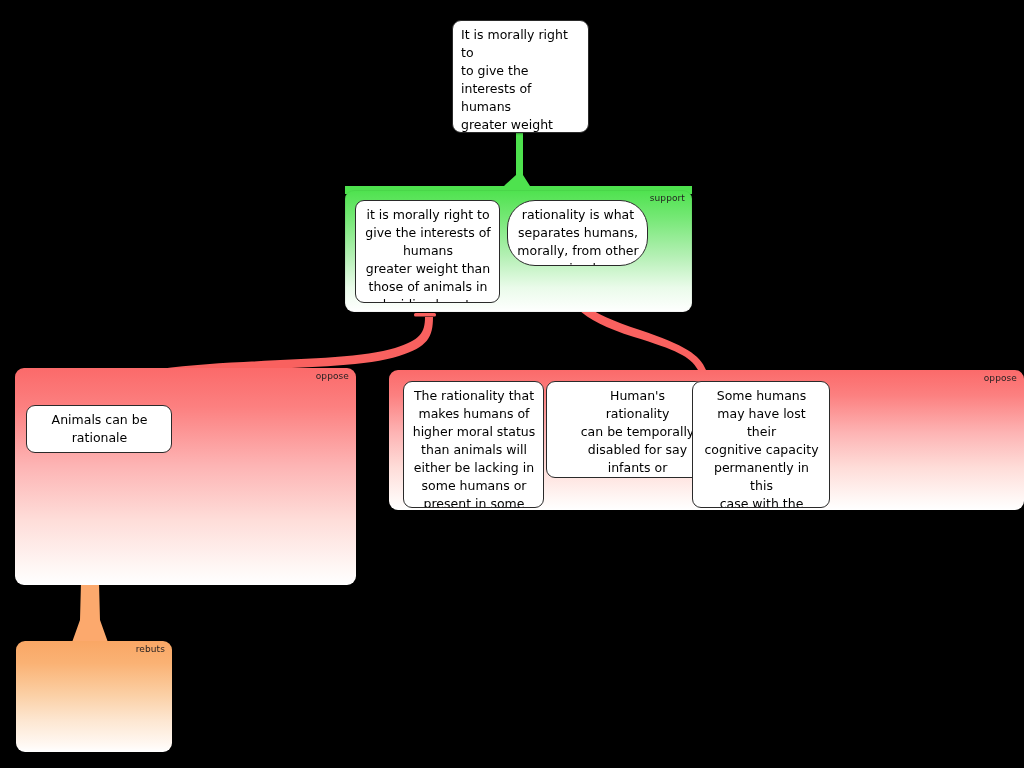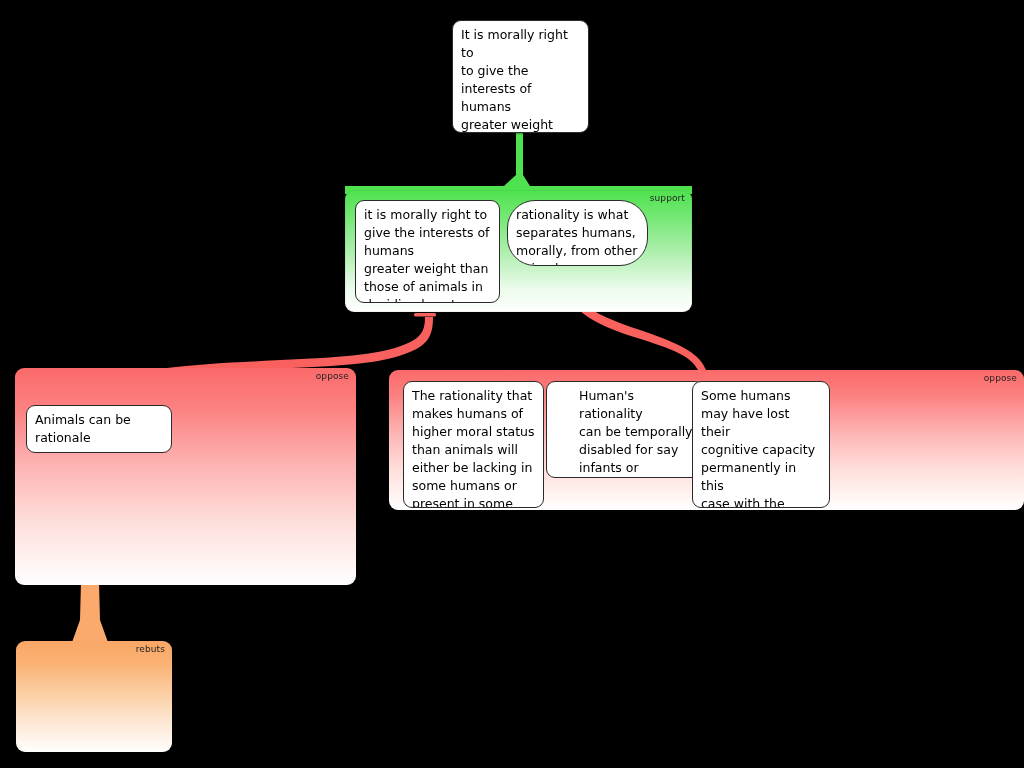--- a/index.html
+++ b/index.html
@@ -4,21 +4,21 @@
 <style>
   html,body{margin:0;padding:0;background:#000;}
   body{
     width:1024px;height:768px;position:relative;overflow:hidden;
     font-family:"DejaVu Sans", sans-serif;
   }
   .canvas{position:absolute;inset:0;}
   svg.connectors{position:absolute;left:0;top:0;width:1024px;height:768px;pointer-events:none;}
 
   
-  .group{position:absolute;border-radius:9px;}
+  .group{position:absolute;border-radius:9px;text-align:center;}
   .group .group-label{
     position:absolute;top:3px;right:7px;
     font-size:9px;color:#231f20;letter-spacing:.1px;
     font-family:"DejaVu Sans", sans-serif;
   }
   .group-support{
     background:linear-gradient(to bottom,#4ee24e 0%,#74e874 22%,#b6f0b6 55%,#eafbea 80%,#ffffff 100%);
     box-shadow:inset 0 0 0 1px rgba(0,0,0,0.05);
   }
   .group-oppose{

